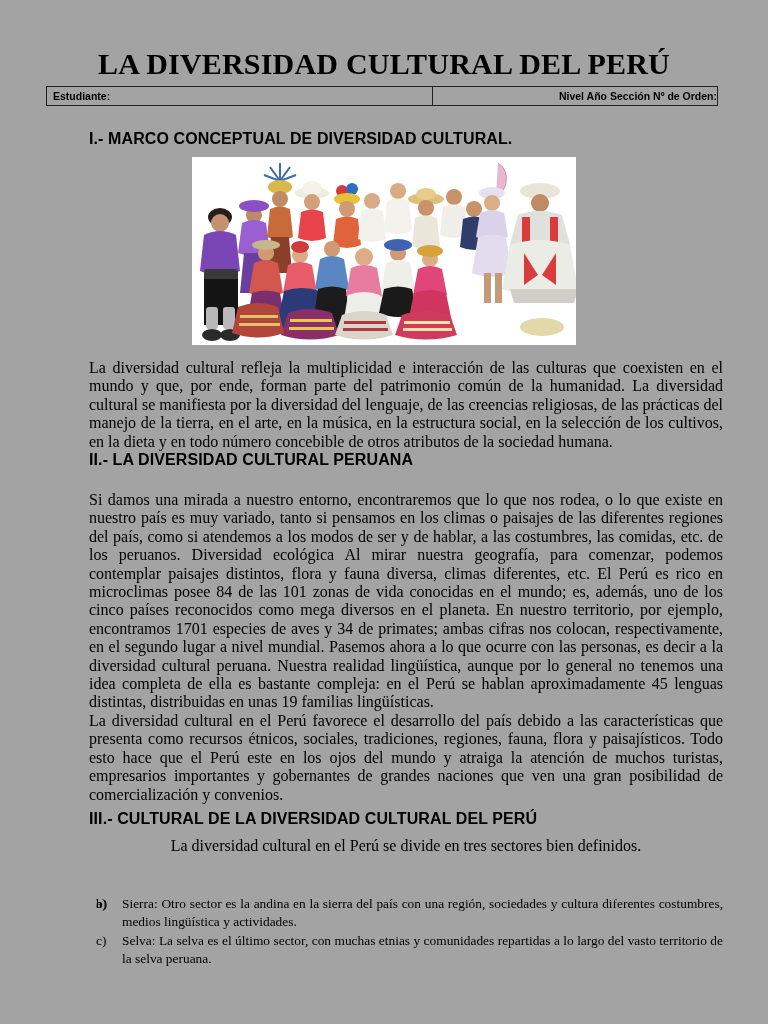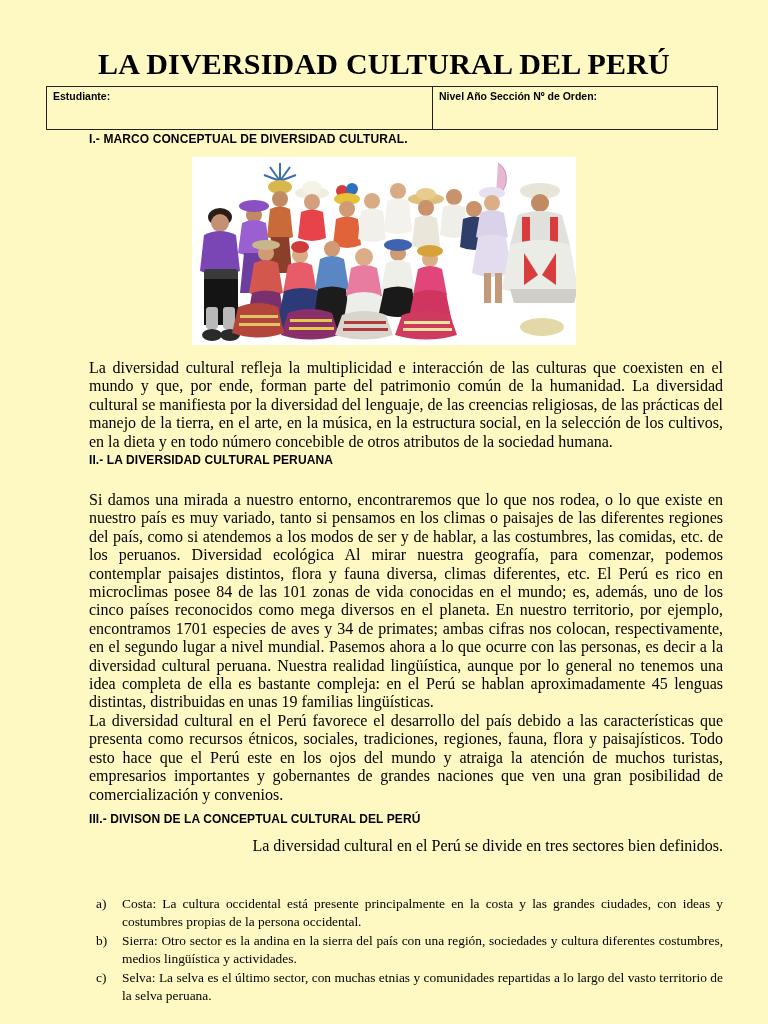--- a/index.html
+++ b/index.html
@@ -11,21 +11,21 @@
     width: 768px;
     height: 1024px;
     overflow: hidden;
     font-family: "Liberation Serif", "DejaVu Serif", serif;
     color: #000000;
   }
   .page {
     position: relative;
     width: 768px;
     height: 1024px;
-    background: #fef9c3;
+    background: #a3a3a3;
     box-sizing: border-box;
   }
 
   
   .doc-title {
     position: absolute;
     left: 0;
     top: 47px;
     width: 768px;
     text-align: center;
@@ -37,49 +37,50 @@
     color: #000;
     white-space: nowrap;
   }
 
   
   .header-table {
     position: absolute;
     left: 46px;
     top: 86px;
     width: 672px;
-    height: 44px;
+    height: 20px;
     border: 1.5px solid #222;
     box-sizing: border-box;
     display: flex;
   }
   .header-cell {
     box-sizing: border-box;
     padding: 3px 0 0 6px;
     font-family: "Liberation Sans", "DejaVu Sans", sans-serif;
     font-weight: bold;
     font-size: 10.5px;
     line-height: 13px;
     color: #000;
   }
   .header-cell.left {
     width: 386px;
     border-right: 1.5px solid #222;
   }
   .header-cell.right {
     flex: 1 1 auto;
+    text-align: right;
   }
 
   
   .section-heading {
     position: absolute;
     left: 89px;
     font-family: "Liberation Sans", "DejaVu Sans", sans-serif;
     font-weight: bold;
-    font-size: 12px;
+    font-size: 16px;
     line-height: 16px;
     letter-spacing: 0.1px;
     color: #000;
     white-space: nowrap;
   }
   #heading-1 { top: 131px; }
   #heading-2 { top: 452px; }
   #heading-3 { top: 811px; }
 
   
@@ -102,21 +103,21 @@
     font-family: "Liberation Serif", "DejaVu Serif", serif;
     font-size: 16px;
     line-height: 18.4px;
     text-align: justify;
     text-justify: inter-word;
     color: #000;
     hyphens: none;
   }
   #para-1 { top: 359px; }
   #para-2 { top: 476px; margin-top: 15px; }
-  #para-3 { top: 837px; text-align: right; }
+  #para-3 { top: 837px; text-align: center; }
 
   
   .lettered-list {
     position: absolute;
     left: 89px;
     top: 895px;
     width: 634px;
     margin: 0;
     padding: 0;
     list-style: none;
@@ -292,28 +293,27 @@
 
   <div class="body-text" id="para-1">La diversidad cultural refleja la multiplicidad e interacción de las culturas que coexisten en el mundo y que, por ende, forman parte del patrimonio común de la humanidad. La diversidad cultural se manifiesta por la diversidad del lenguaje, de las creencias religiosas, de las prácticas del manejo de la tierra, en el arte, en la música, en la estructura social, en la selección de los cultivos, en la dieta y en todo número concebible de otros atributos de la sociedad humana.</div>
 
   <div class="section-heading" id="heading-2">II.- LA DIVERSIDAD CULTURAL PERUANA</div>
 
   <div class="body-text" id="para-2">
       <span style="display: block; text-align: justify;">Si damos una mirada a nuestro entorno, encontraremos que lo que nos rodea, o lo que existe en nuestro país es muy variado, tanto si pensamos en los climas o paisajes de las diferentes regiones del país, como si atendemos a los modos de ser y de hablar, a las costumbres, las comidas, etc. de los peruanos. Diversidad ecológica Al mirar nuestra geografía, para comenzar, podemos contemplar paisajes distintos, flora y fauna diversa, climas diferentes, etc. El Perú es rico en microclimas posee 84 de las 101 zonas de vida conocidas en el mundo; es, además, uno de los cinco países reconocidos como mega diversos en el planeta. En nuestro territorio, por ejemplo, encontramos 1701 especies de aves y 34 de primates; ambas cifras nos colocan, respectivamente, en el segundo lugar a nivel mundial. Pasemos ahora a lo que ocurre con las personas, es decir a la diversidad cultural peruana. Nuestra realidad lingüística, aunque por lo general no tenemos una idea completa de ella es bastante compleja: en el Perú se hablan aproximadamente 45 lenguas distintas, distribuidas en unas 19 familias lingüísticas.</span>
       <span style="display: block; text-align: justify;">La diversidad cultural en el Perú favorece el desarrollo del país debido a las características que presenta como recursos étnicos, sociales, tradiciones, regiones, fauna, flora y paisajísticos. Todo esto hace que el Perú este en los ojos del mundo y atraiga la atención de muchos turistas, empresarios importantes y gobernantes de grandes naciones que ven una gran posibilidad de comercialización y convenios.</span>
     </div>
 
-  <div class="section-heading" id="heading-3">III.- DIVISON DE LA CONCEPTUAL CULTURAL DEL PERÚ</div>
+  <div class="section-heading" id="heading-3">III.- CULTURAL DE LA DIVERSIDAD CULTURAL DEL PERÚ</div>
 
   <div class="body-text" id="para-3">La diversidad cultural en el Perú se divide en tres sectores bien definidos.</div>
 
   <ul class="lettered-list">
     <li>
       <span class="marker">a)</span>
-      <span>Costa: La cultura occidental está presente principalmente en la costa y las grandes ciudades, con ideas y costumbres propias de la persona occidental.</span>
     </li>
     <li>
       <span class="marker">b)</span>
       <span>Sierra: Otro sector es la andina en la sierra del país con una región, sociedades y cultura diferentes costumbres, medios lingüística y actividades.</span>
     </li>
     <li>
       <span class="marker">c)</span>
       <span>Selva: La selva es el último sector, con muchas etnias y comunidades repartidas a lo largo del vasto territorio de la selva peruana.</span>
     </li>
   </ul>

